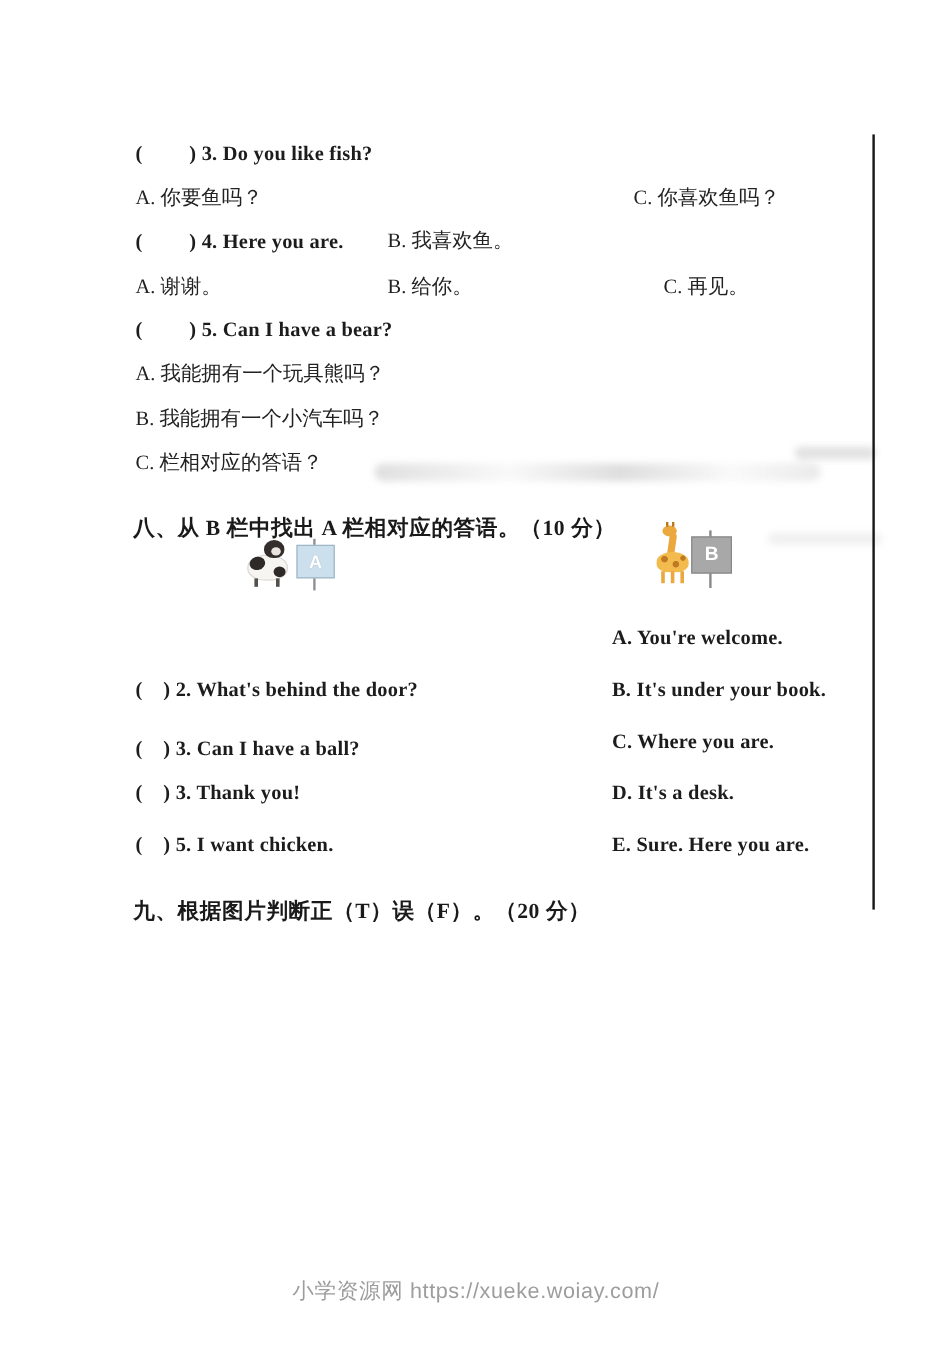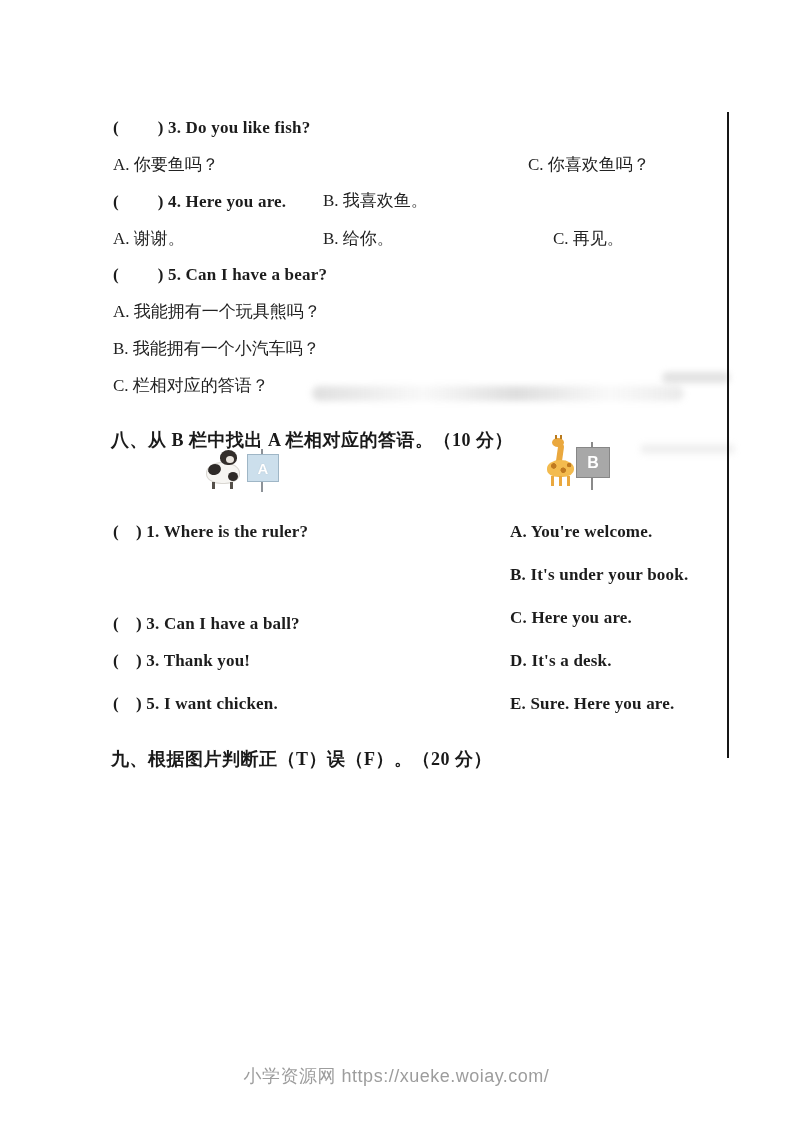--- a/index.html
+++ b/index.html
@@ -109,27 +109,27 @@
       <div class="g-horn1"></div>
       <div class="g-horn2"></div>
       <div class="g-body"></div>
       <div class="g-leg1"></div>
       <div class="g-leg2"></div>
       <div class="g-leg3"></div>
     </div>
     <div class="sign sign-b">B</div>
   </div>
 
-  <div class="line en" style="left:113px; top:521px;">(　) 1. Where is the ruler?</div>
   <div class="line en" style="left:510px; top:521px;">A. You're welcome.</div>
 
+  <div class="line en" style="left:113px; top:564px;">(　) 2. What's behind the door?</div>
   <div class="line en" style="left:510px; top:564px;"><span>B. It's </span><span style="font-weight:800;">under</span><span> your book.</span></div>
 
   <div class="line en" style="left:113px; top:585px;margin-top:28px;">(　) 3. Can I have a ball?</div>
-  <div class="line en" style="left:510px; top:607px;">C. Here you are.</div>
+  <div class="line en" style="left:510px; top:607px;">C. Where you are.</div>
 
   <div class="line en" style="left:113px; top:650px;">(　) 3. Thank you!</div>
   <div class="line en" style="left:510px; top:650px;">D. It's a desk.</div>
 
   <div class="line en" style="left:113px; top:693px;">(　) 5. I want chicken.</div>
   <div class="line en" style="left:510px; top:693px;">E. Sure. Here you are.</div>
 
   <div class="line heading" style="left:111px; top:728px;">九、根据图片判断正（T）误（F）。（20 分）</div>
 
   <div class="footer">小学资源网 https://xueke.woiay.com/</div>

